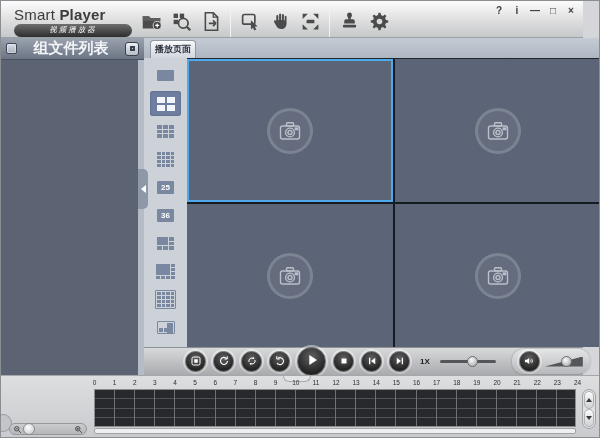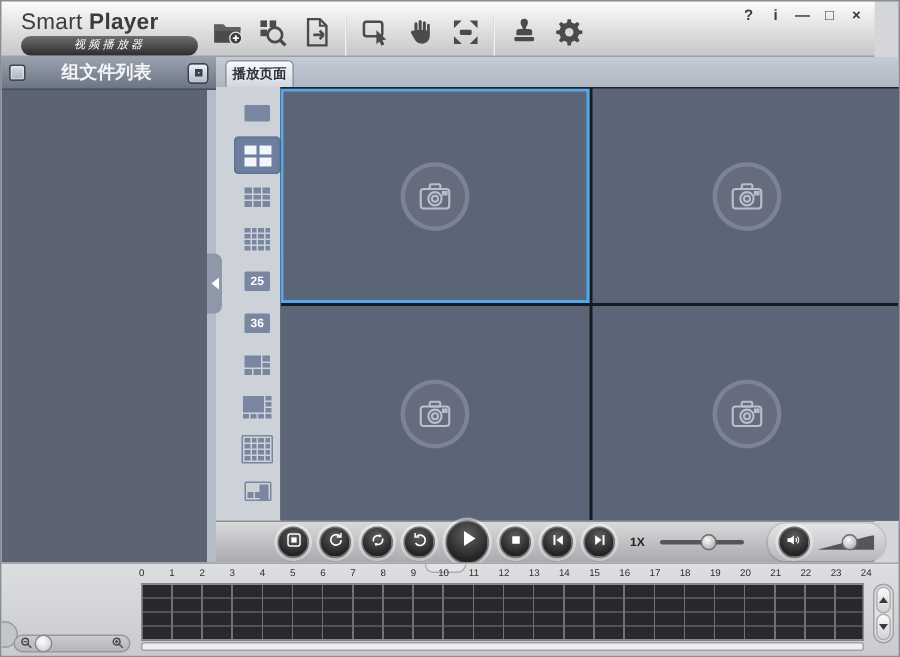--- a/index.html
+++ b/index.html
@@ -22,40 +22,40 @@
   .tsep { width:1px; height:27px; background:#a8a8a8; border-right:1px solid #f2f2f2; margin:0 4px; }
   .winctl { position:absolute; right:7px; top:4px; display:flex; gap:8px; }
   .wbtn { min-width:10px; text-align:center; font-size:10px; font-weight:bold; color:#3e3e3e; line-height:12px; }
 
   
   .sidebar { position:absolute; left:0; top:37px; width:143px; height:337px; background:#5c6372; }
   .sidebar-header { height:22px; background:linear-gradient(#9aa2ae,#6c7584);
     border-bottom:1px solid #49515e; display:flex; align-items:center; padding:0 5px; }
   .checkbox { width:11px; height:11px; border:1px solid #3f4754; border-radius:2px;
     background:linear-gradient(#d7dde4,#a9b2bf); box-shadow:inset 0 0 0 1px rgba(255,255,255,.4); }
-  .sidebar-title { flex:1; text-align:center; color:#f3f5f8; font-size:12px; font-weight:bold; }
+  .sidebar-title { flex:1; text-align:center; color:#f3f5f8; font-size:15px; font-weight:bold; }
   .mini-btn { width:14px; height:14px; border:1px solid #39414e; border-radius:3px;
     background:linear-gradient(#eef1f4,#b4bcc7); display:flex; align-items:center; justify-content:center; }
   .mini-sq { width:5px; height:5px; border:2px solid #39414e; }
   .sidebar-scroll { position:absolute; right:0; top:22px; bottom:0; width:6px; background:#b4bcc8; }
   .collapse-handle { position:absolute; left:137px; top:168px; width:10px; height:40px;
     background:#8e98a9; border-radius:0 5px 5px 0; display:flex; align-items:center; justify-content:center; z-index:5; }
   .collapse-arrow { width:0; height:0; border-top:4px solid transparent; border-bottom:4px solid transparent; border-right:5px solid #fff; }
 
   
   .tabbar { position:absolute; left:143px; right:0; top:37px; height:20px;
     background:linear-gradient(#c5ccd5,#aeb6c2); }
   .tab { position:absolute; left:6px; top:2px; height:18px; padding:0 4px;
     background:linear-gradient(#f8f9fb,#d2d7de); border:1px solid #8f97a3; border-bottom:none;
     border-radius:4px 4px 0 0; display:flex; align-items:center;
     font-size:9px; font-weight:bold; color:#2d3540; box-shadow:inset 0 1px 0 #fff; }
 
   
   .layout-col { position:absolute; left:143px; top:57px; width:43px; height:289px;
-    background:#cdd1d8; display:flex; flex-direction:column; align-items:flex-end; padding-top:5px; gap:3px; }
+    background:#cdd1d8; display:flex; flex-direction:column; align-items:center; padding-top:5px; gap:3px; }
   .tile { width:31px; height:25px; display:flex; align-items:center; justify-content:center; border-radius:3px; flex:none; }
   .tile.selected { background:#6d7e9e; box-shadow:inset 0 0 2px #4d5d7d; }
   .tile .c { background:#7a87a1; }
   .tile.selected .c { background:#f2f5fa; }
   .g1 { width:17px; height:11px; border-radius:1px; }
   .grid2 { display:grid; grid-template-columns:8px 8px; grid-template-rows:6px 6px; gap:2px; }
   .grid3 { display:grid; grid-template-columns:repeat(3,5px); grid-template-rows:repeat(3,3.5px); gap:1px; }
   .grid4 { display:grid; grid-template-columns:repeat(4,3.5px); grid-template-rows:repeat(4,2.8px); gap:1px; }
   .gnum { width:17px; height:13px; border-radius:1px; display:flex; align-items:center; justify-content:center;
     color:#fff; font-size:8px; font-weight:bold; }

